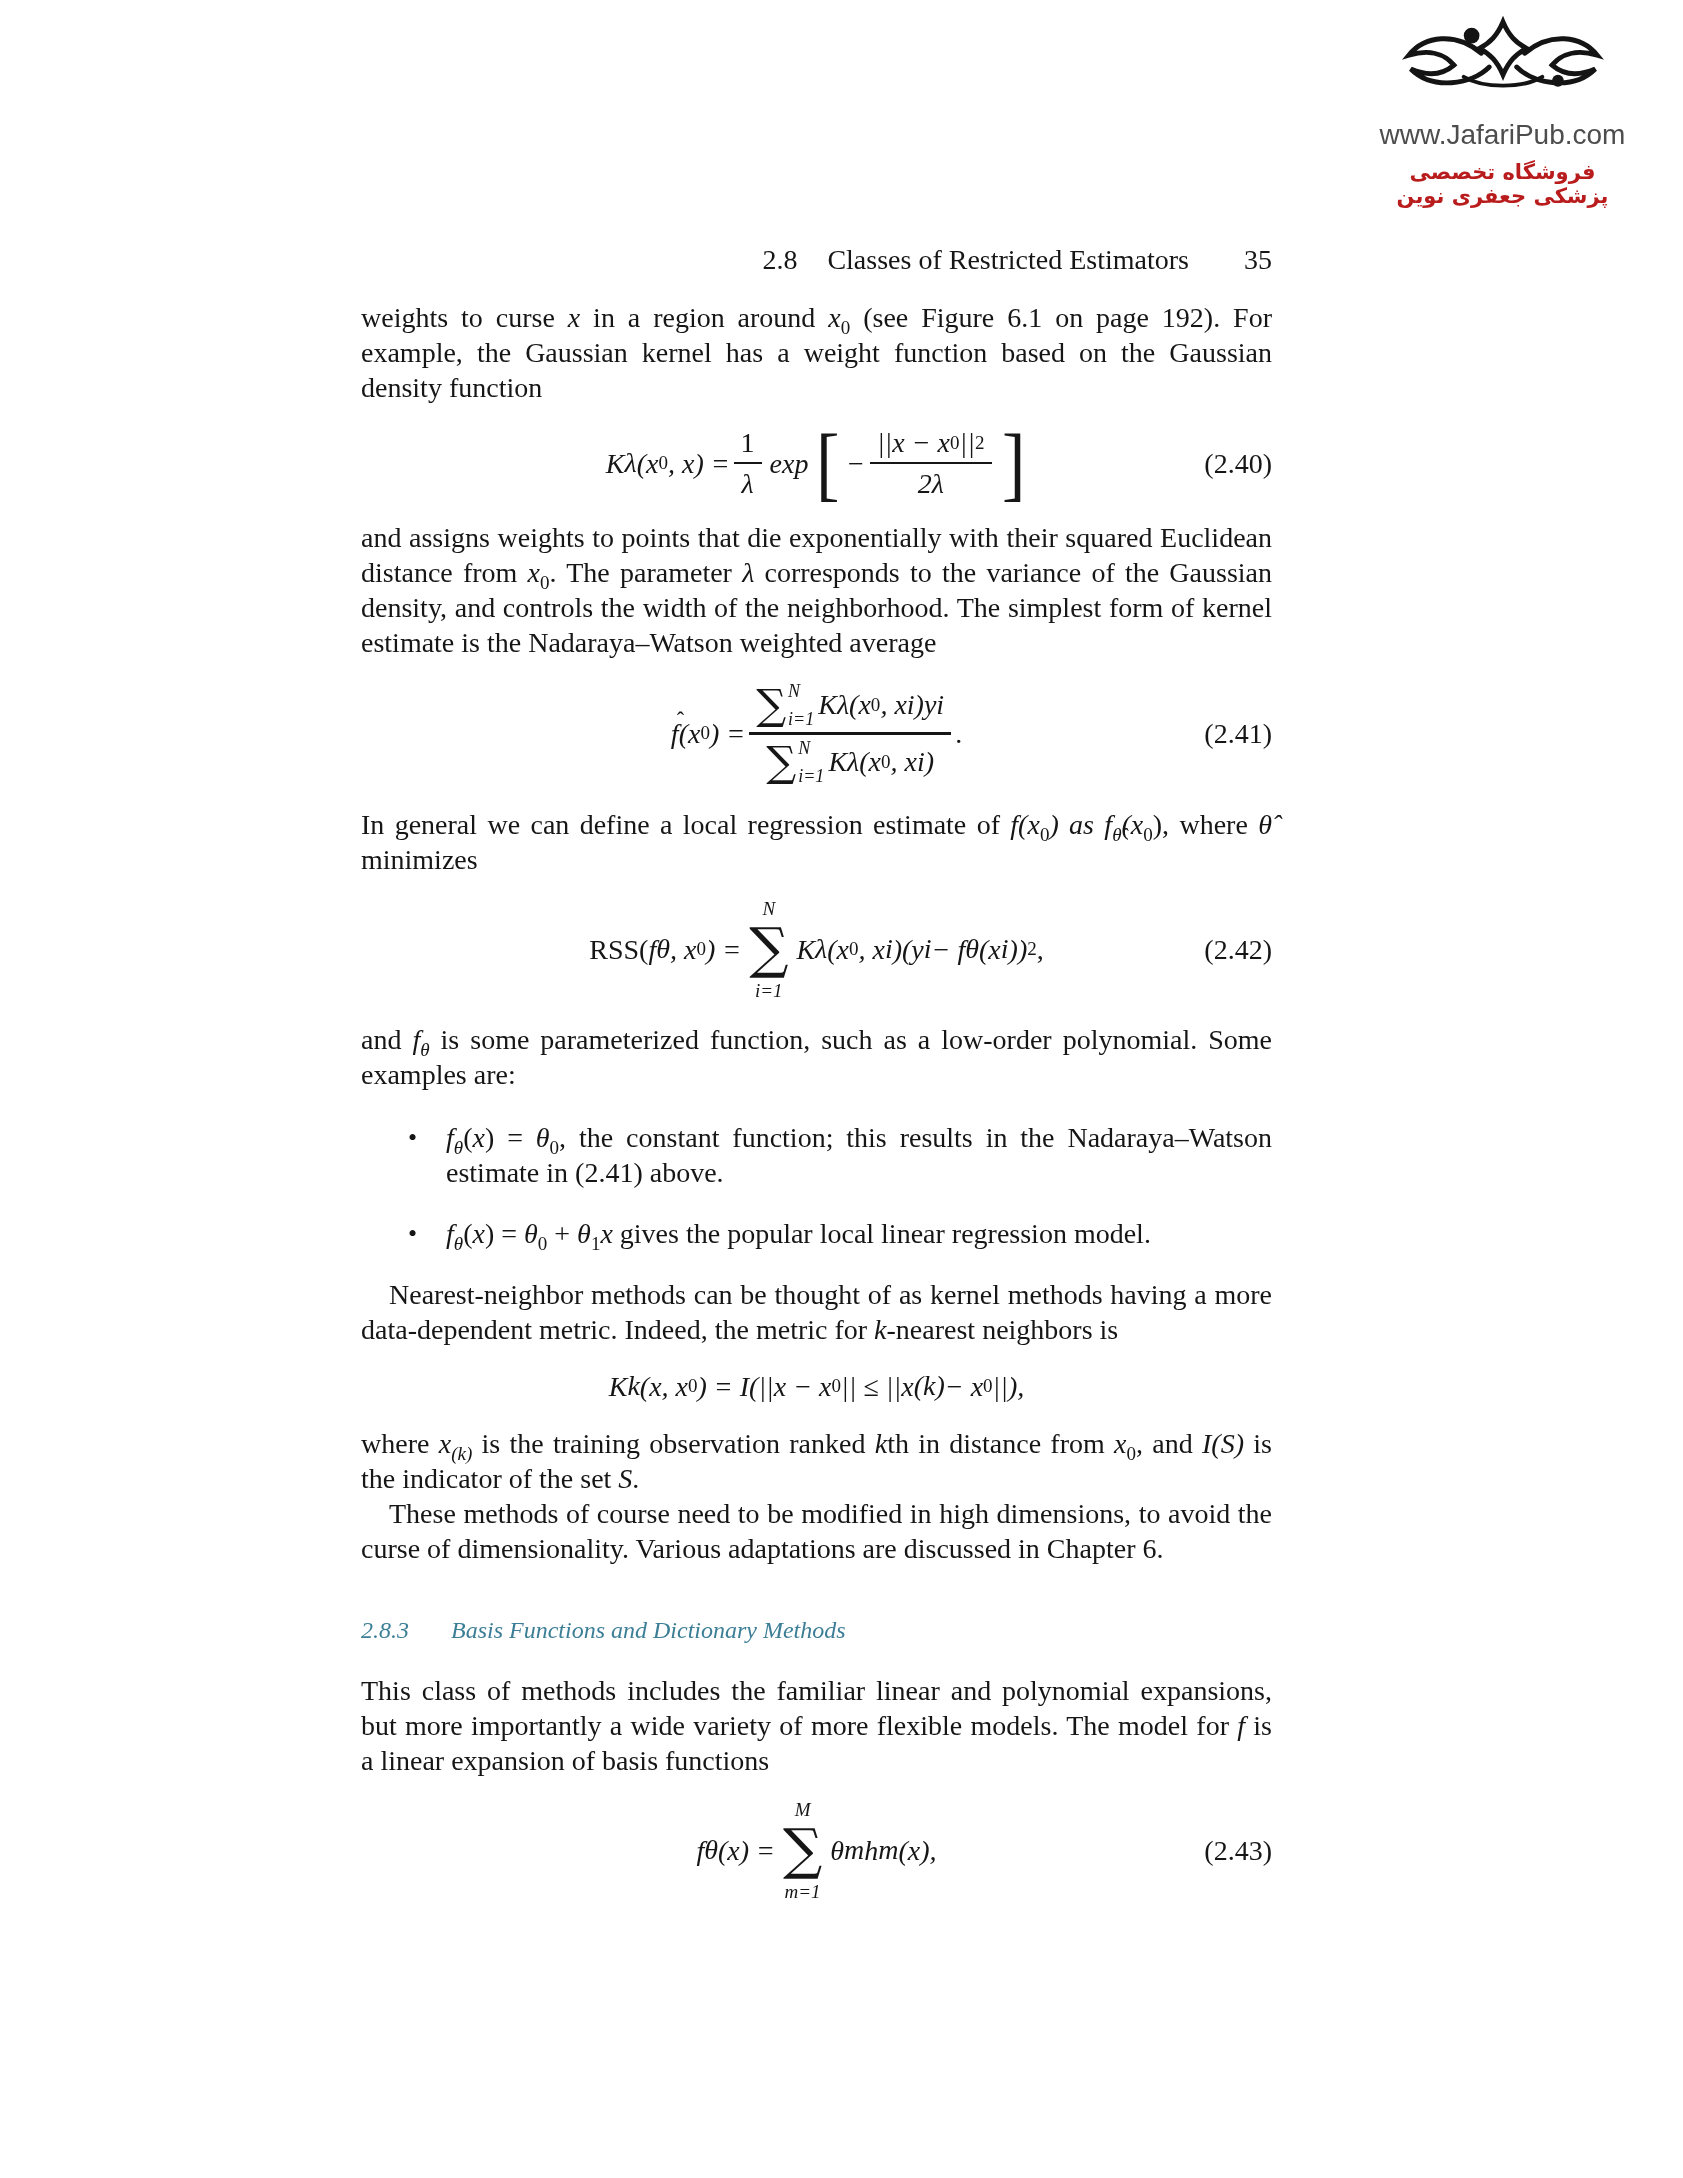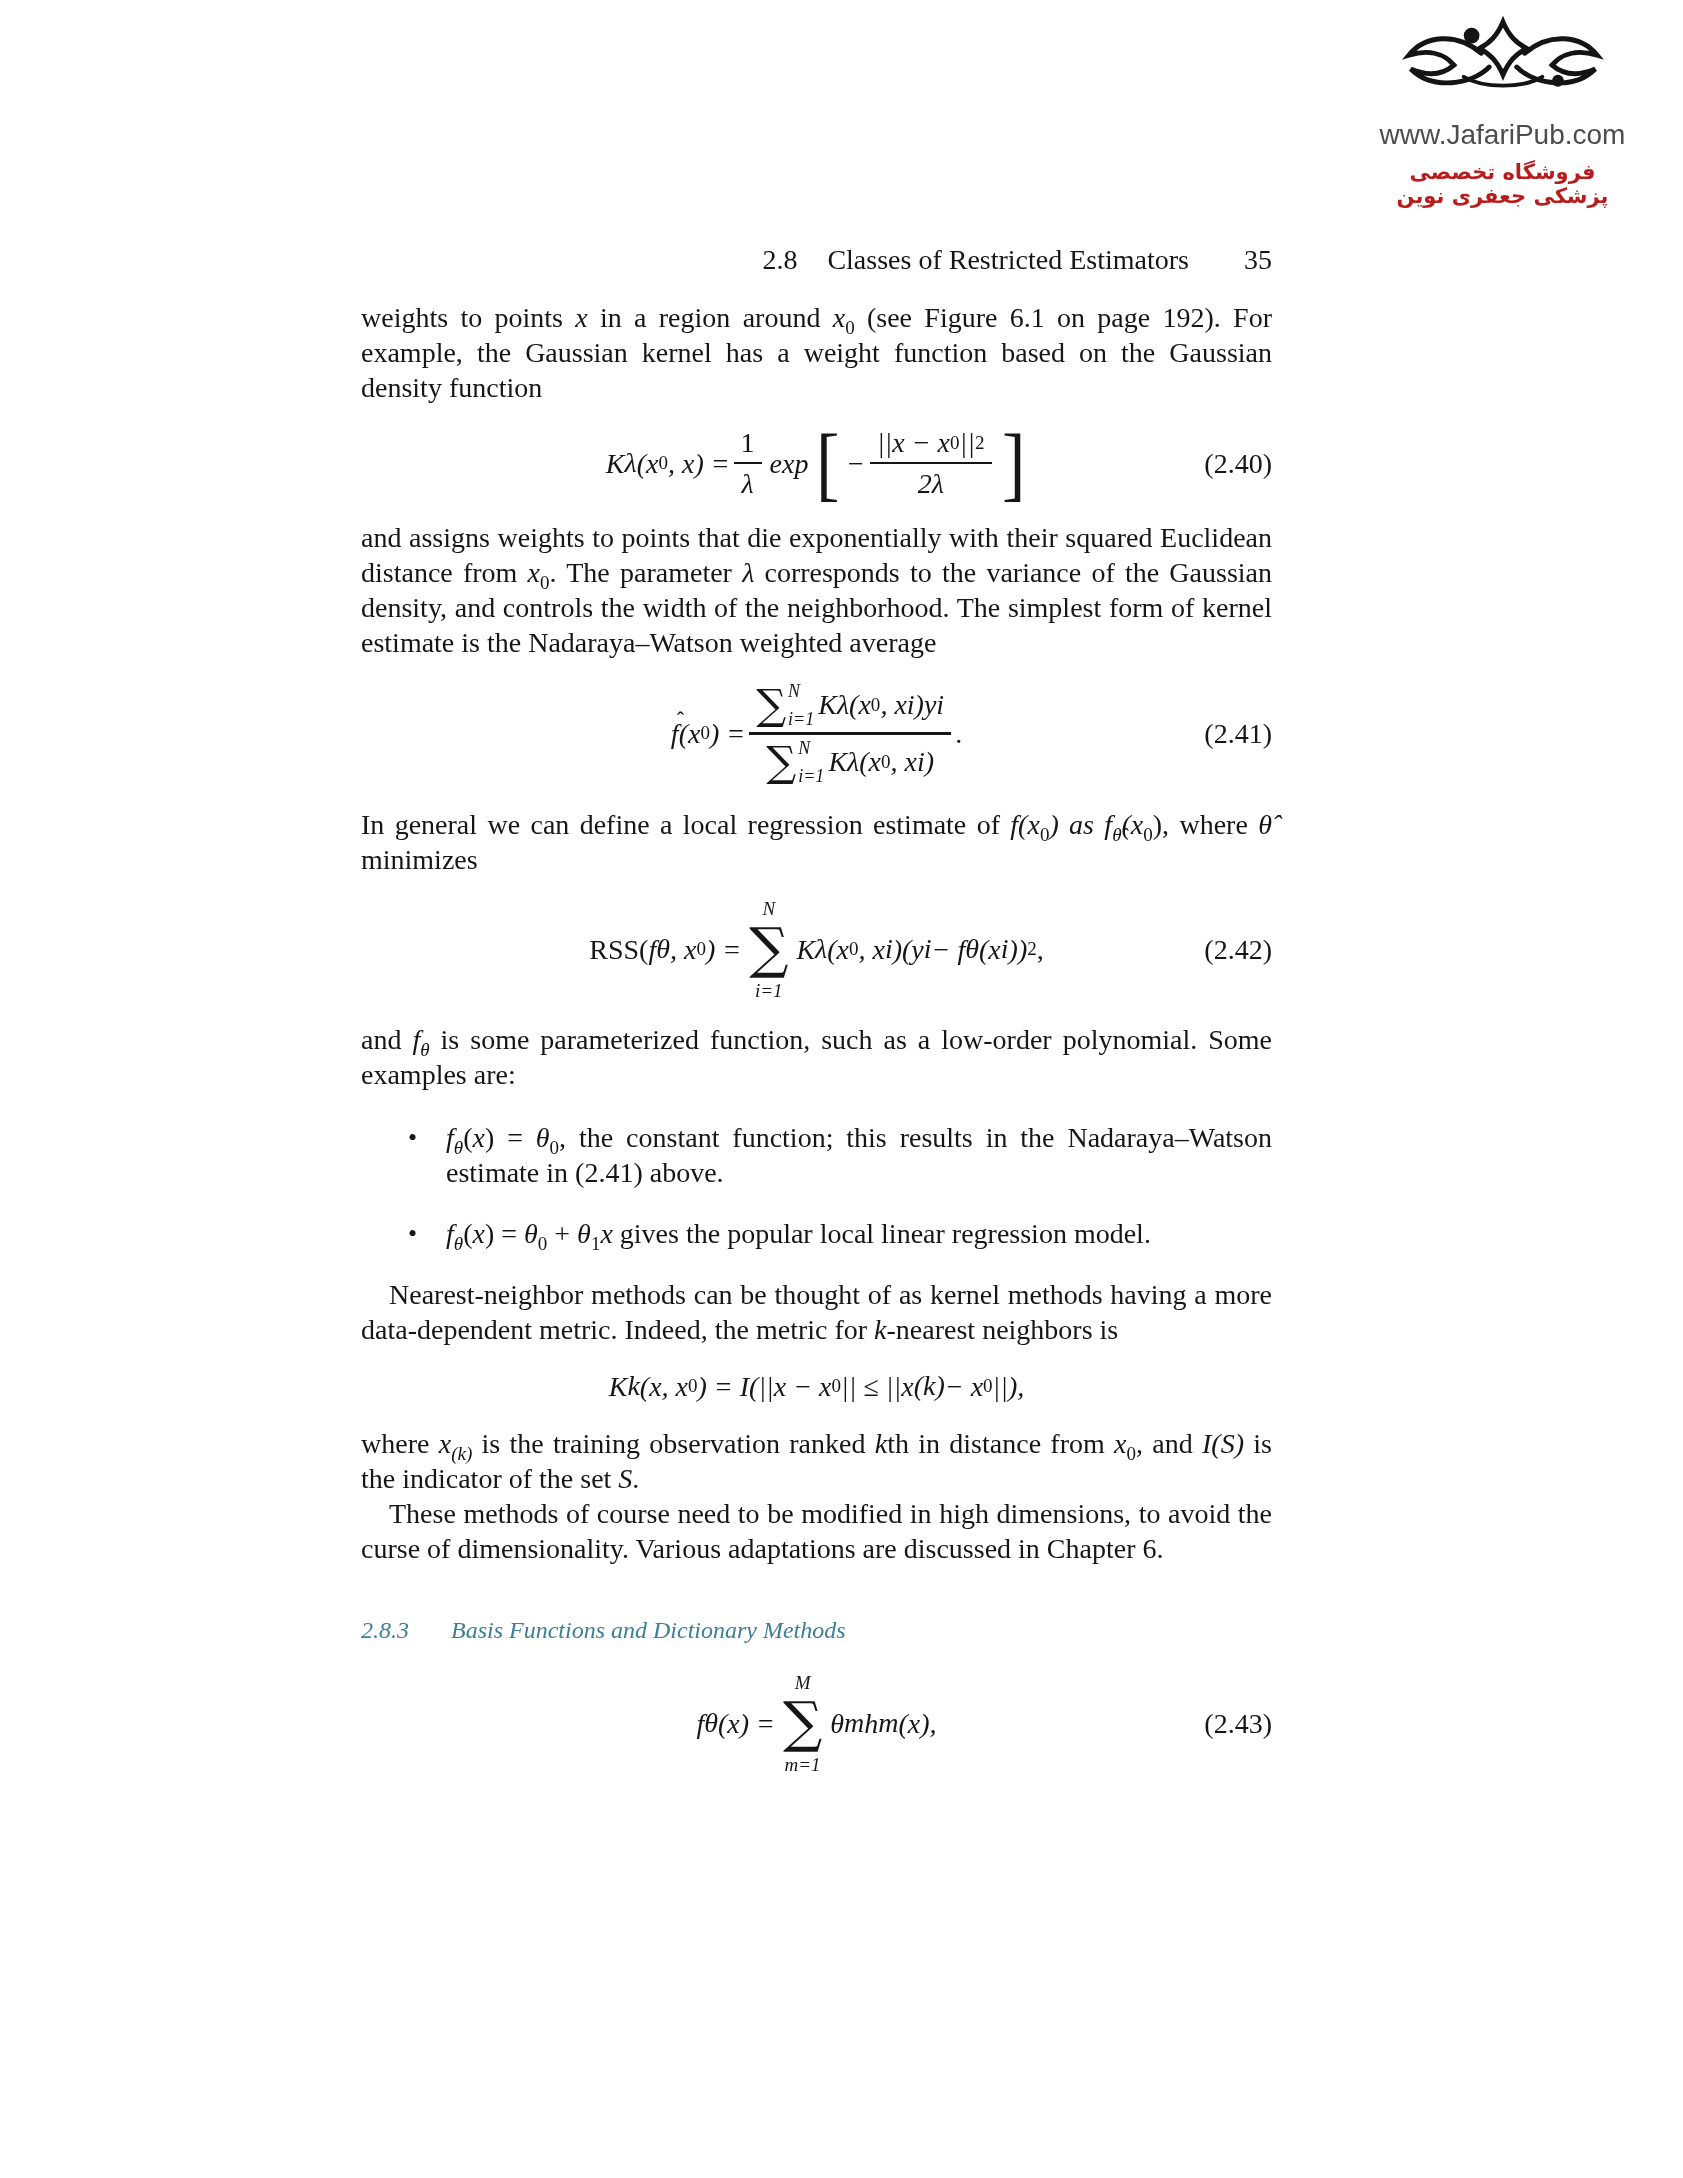--- a/index.html
+++ b/index.html
@@ -99,21 +99,21 @@
   </div>
 
   <div class="running-head">
     <span class="rh-sec">2.8</span>
     <span class="rh-title">Classes of Restricted Estimators</span>
     <span class="rh-page">35</span>
   </div>
 
   <div class="body-col">
 
-    <p class="para"><span>weights to points </span><span class="m">x</span><span> in a region around </span><span class="m">x</span><sub>0</sub><span> (see Figure 6.1 on page 192). For example, the Gaussian kernel has a weight function based on the Gaussian density function</span></p>
+    <p class="para"><span>weights to curse </span><span class="m">x</span><span> in a region around </span><span class="m">x</span><sub>0</sub><span> (see Figure 6.1 on page 192). For example, the Gaussian kernel has a weight function based on the Gaussian density function</span></p>
 
     <div class="eq eq240">
       <div class="eq-center">
         <span class="m">K</span>
           <sub class="m">λ</sub>
           <span class="m">(x</span>
           <sub>0</sub>
           <span class="m">, x) = </span>
         <span class="frac">
             <span class="fnum">1</span>
@@ -254,20 +254,21 @@
 
     <p class="para"><span>where </span><span class="m">x</span><sub class="m">(k)</sub><span> is the training observation ranked </span><span class="m">k</span><span>th in distance from </span><span class="m">x</span><sub>0</sub><span>, and </span><span class="m">I(S)</span><span> is the indicator of the set </span><span class="m">S</span><span>.</span></p>
 
     <p class="para indent">These methods of course need to be modified in high dimensions, to avoid the curse of dimensionality. Various adaptations are discussed in Chapter 6.</p>
 
     <div class="subsection">
       <span class="sub-num">2.8.3</span>
       <span class="sub-title">Basis Functions and Dictionary Methods</span>
     </div>
 
+    <p class="para"><span>This class of methods includes the familiar linear and polynomial expansions, but more importantly a wide variety of more flexible models. The model for </span><span class="m">f</span><span> is a linear expansion of basis functions</span></p>
 
     <div class="eq eq243">
       <div class="eq-center">
         <span class="m">f</span>
           <sub class="m">θ</sub>
           <span class="m">(x) = </span>
         <span class="bigsum">
             <span class="blim">M</span>
             <span class="sig">∑</span>
             <span class="blim">m=1</span>

